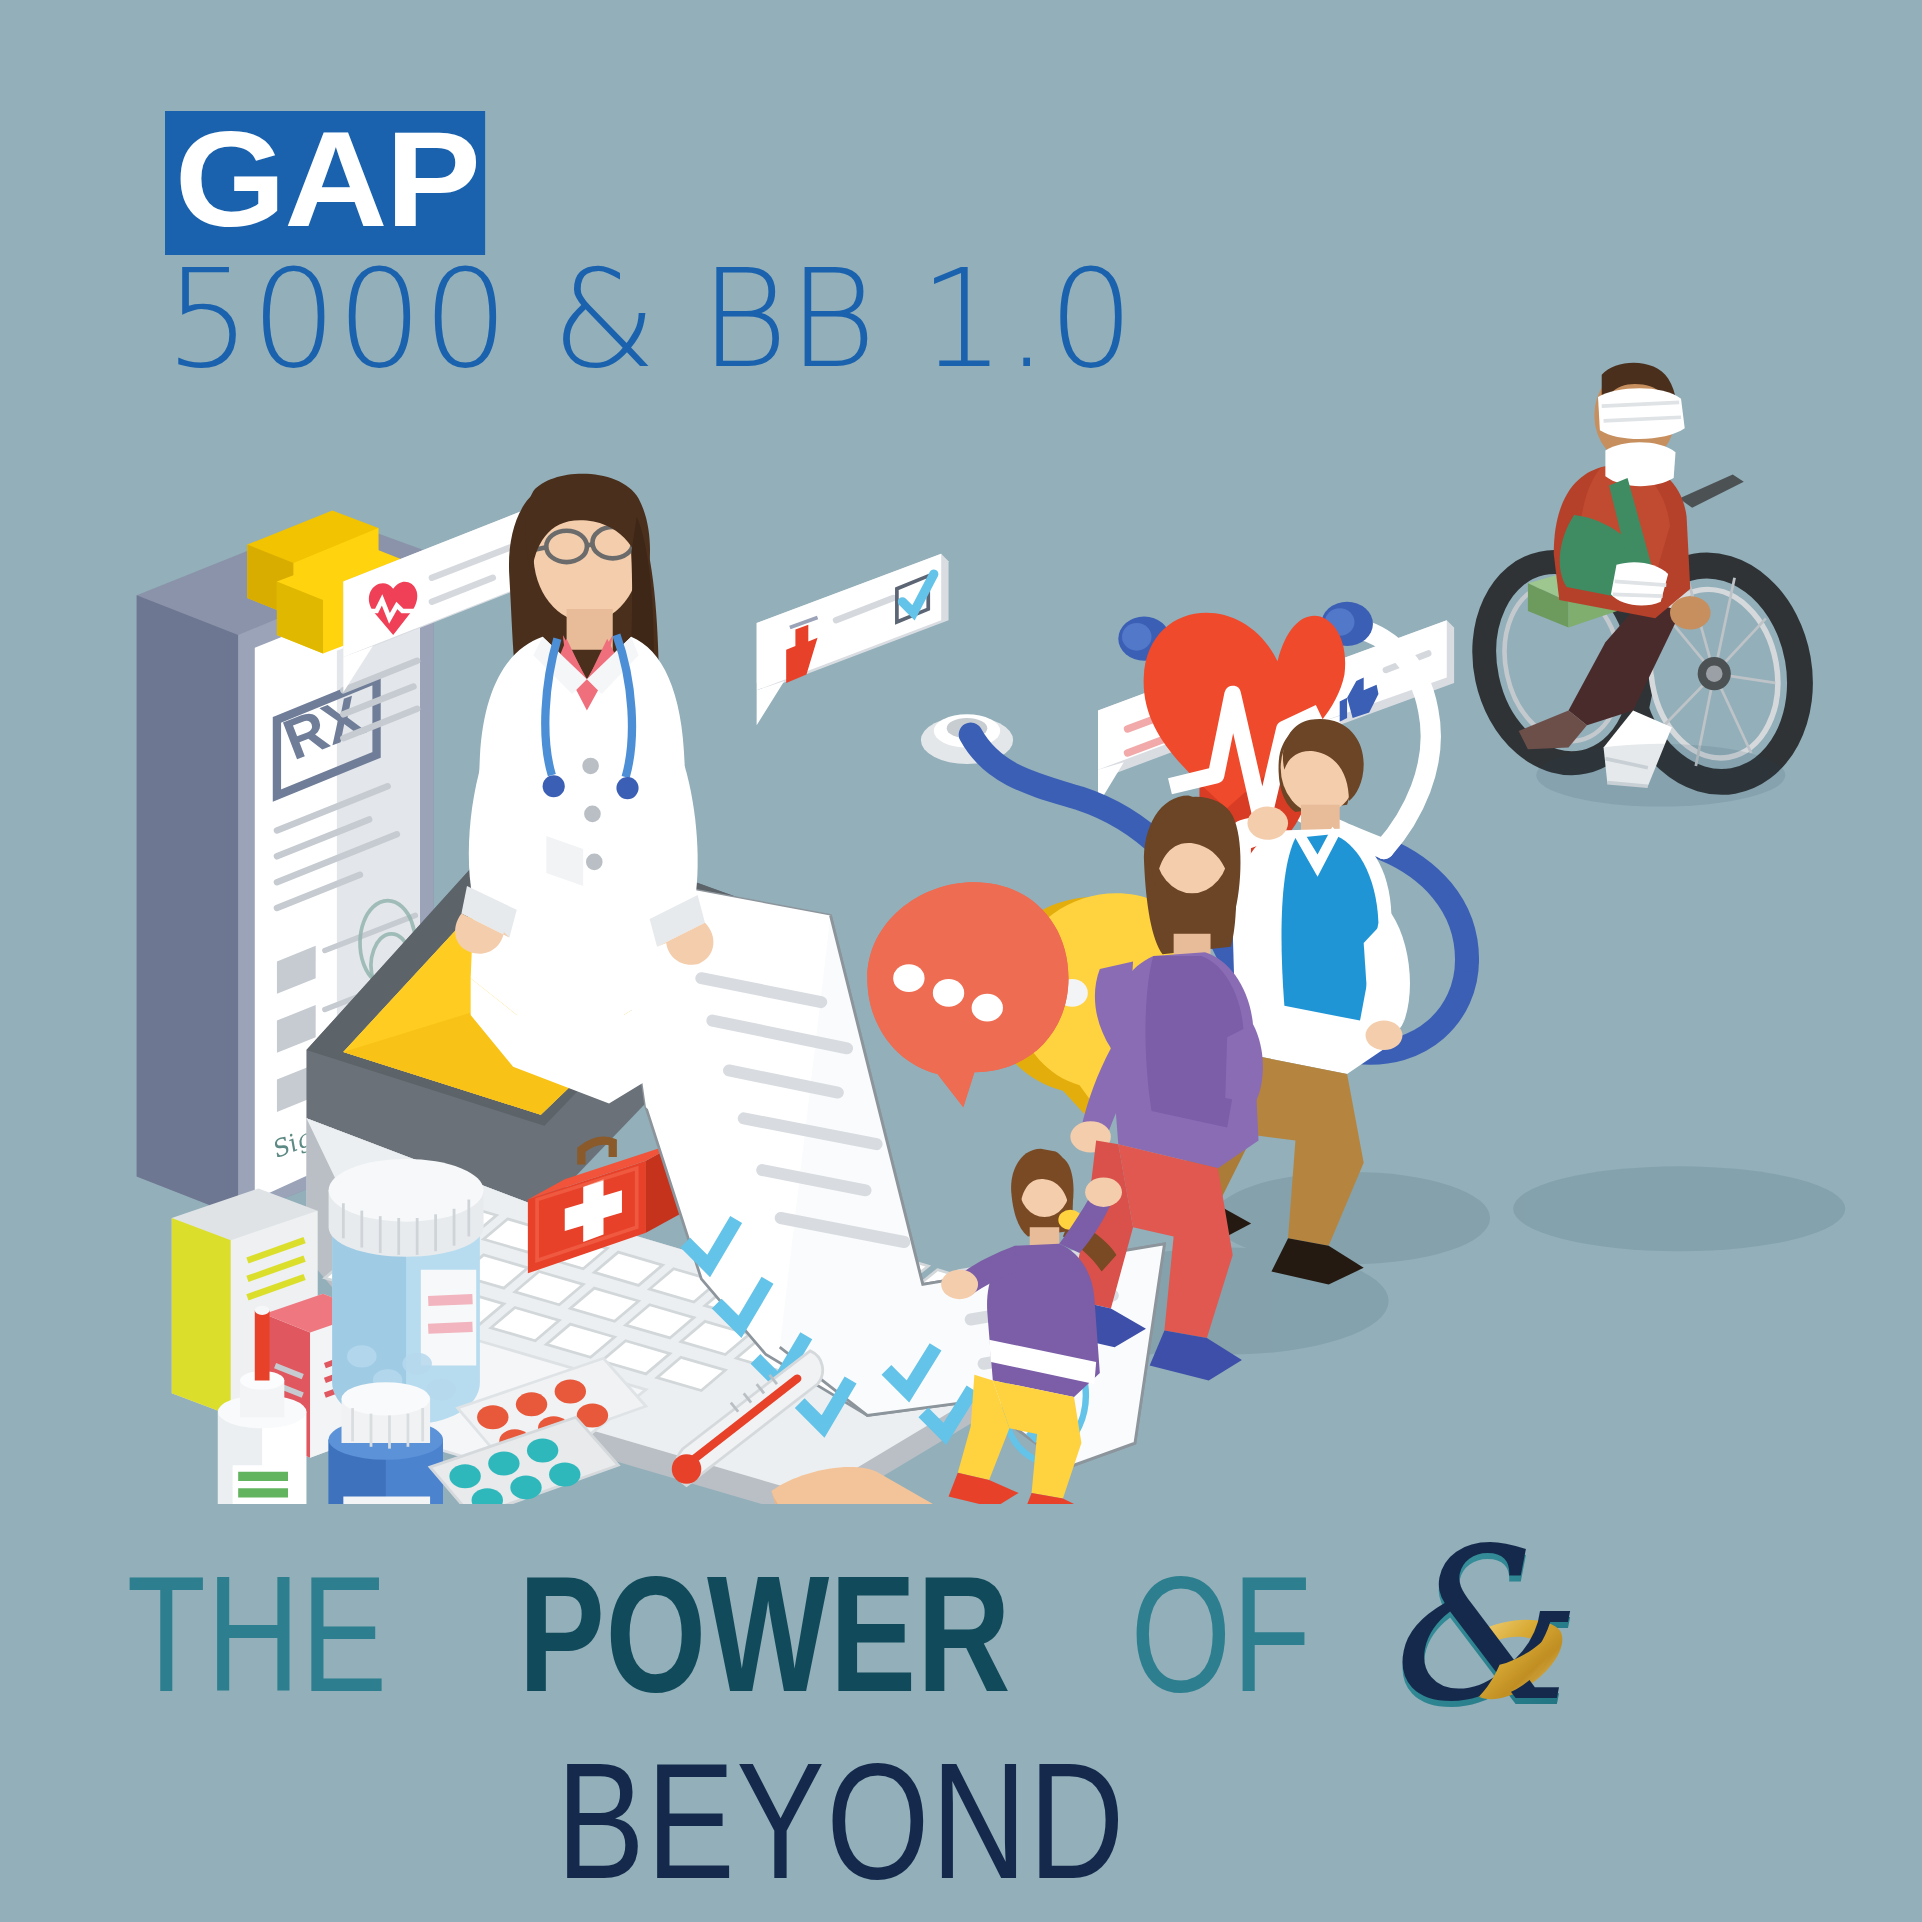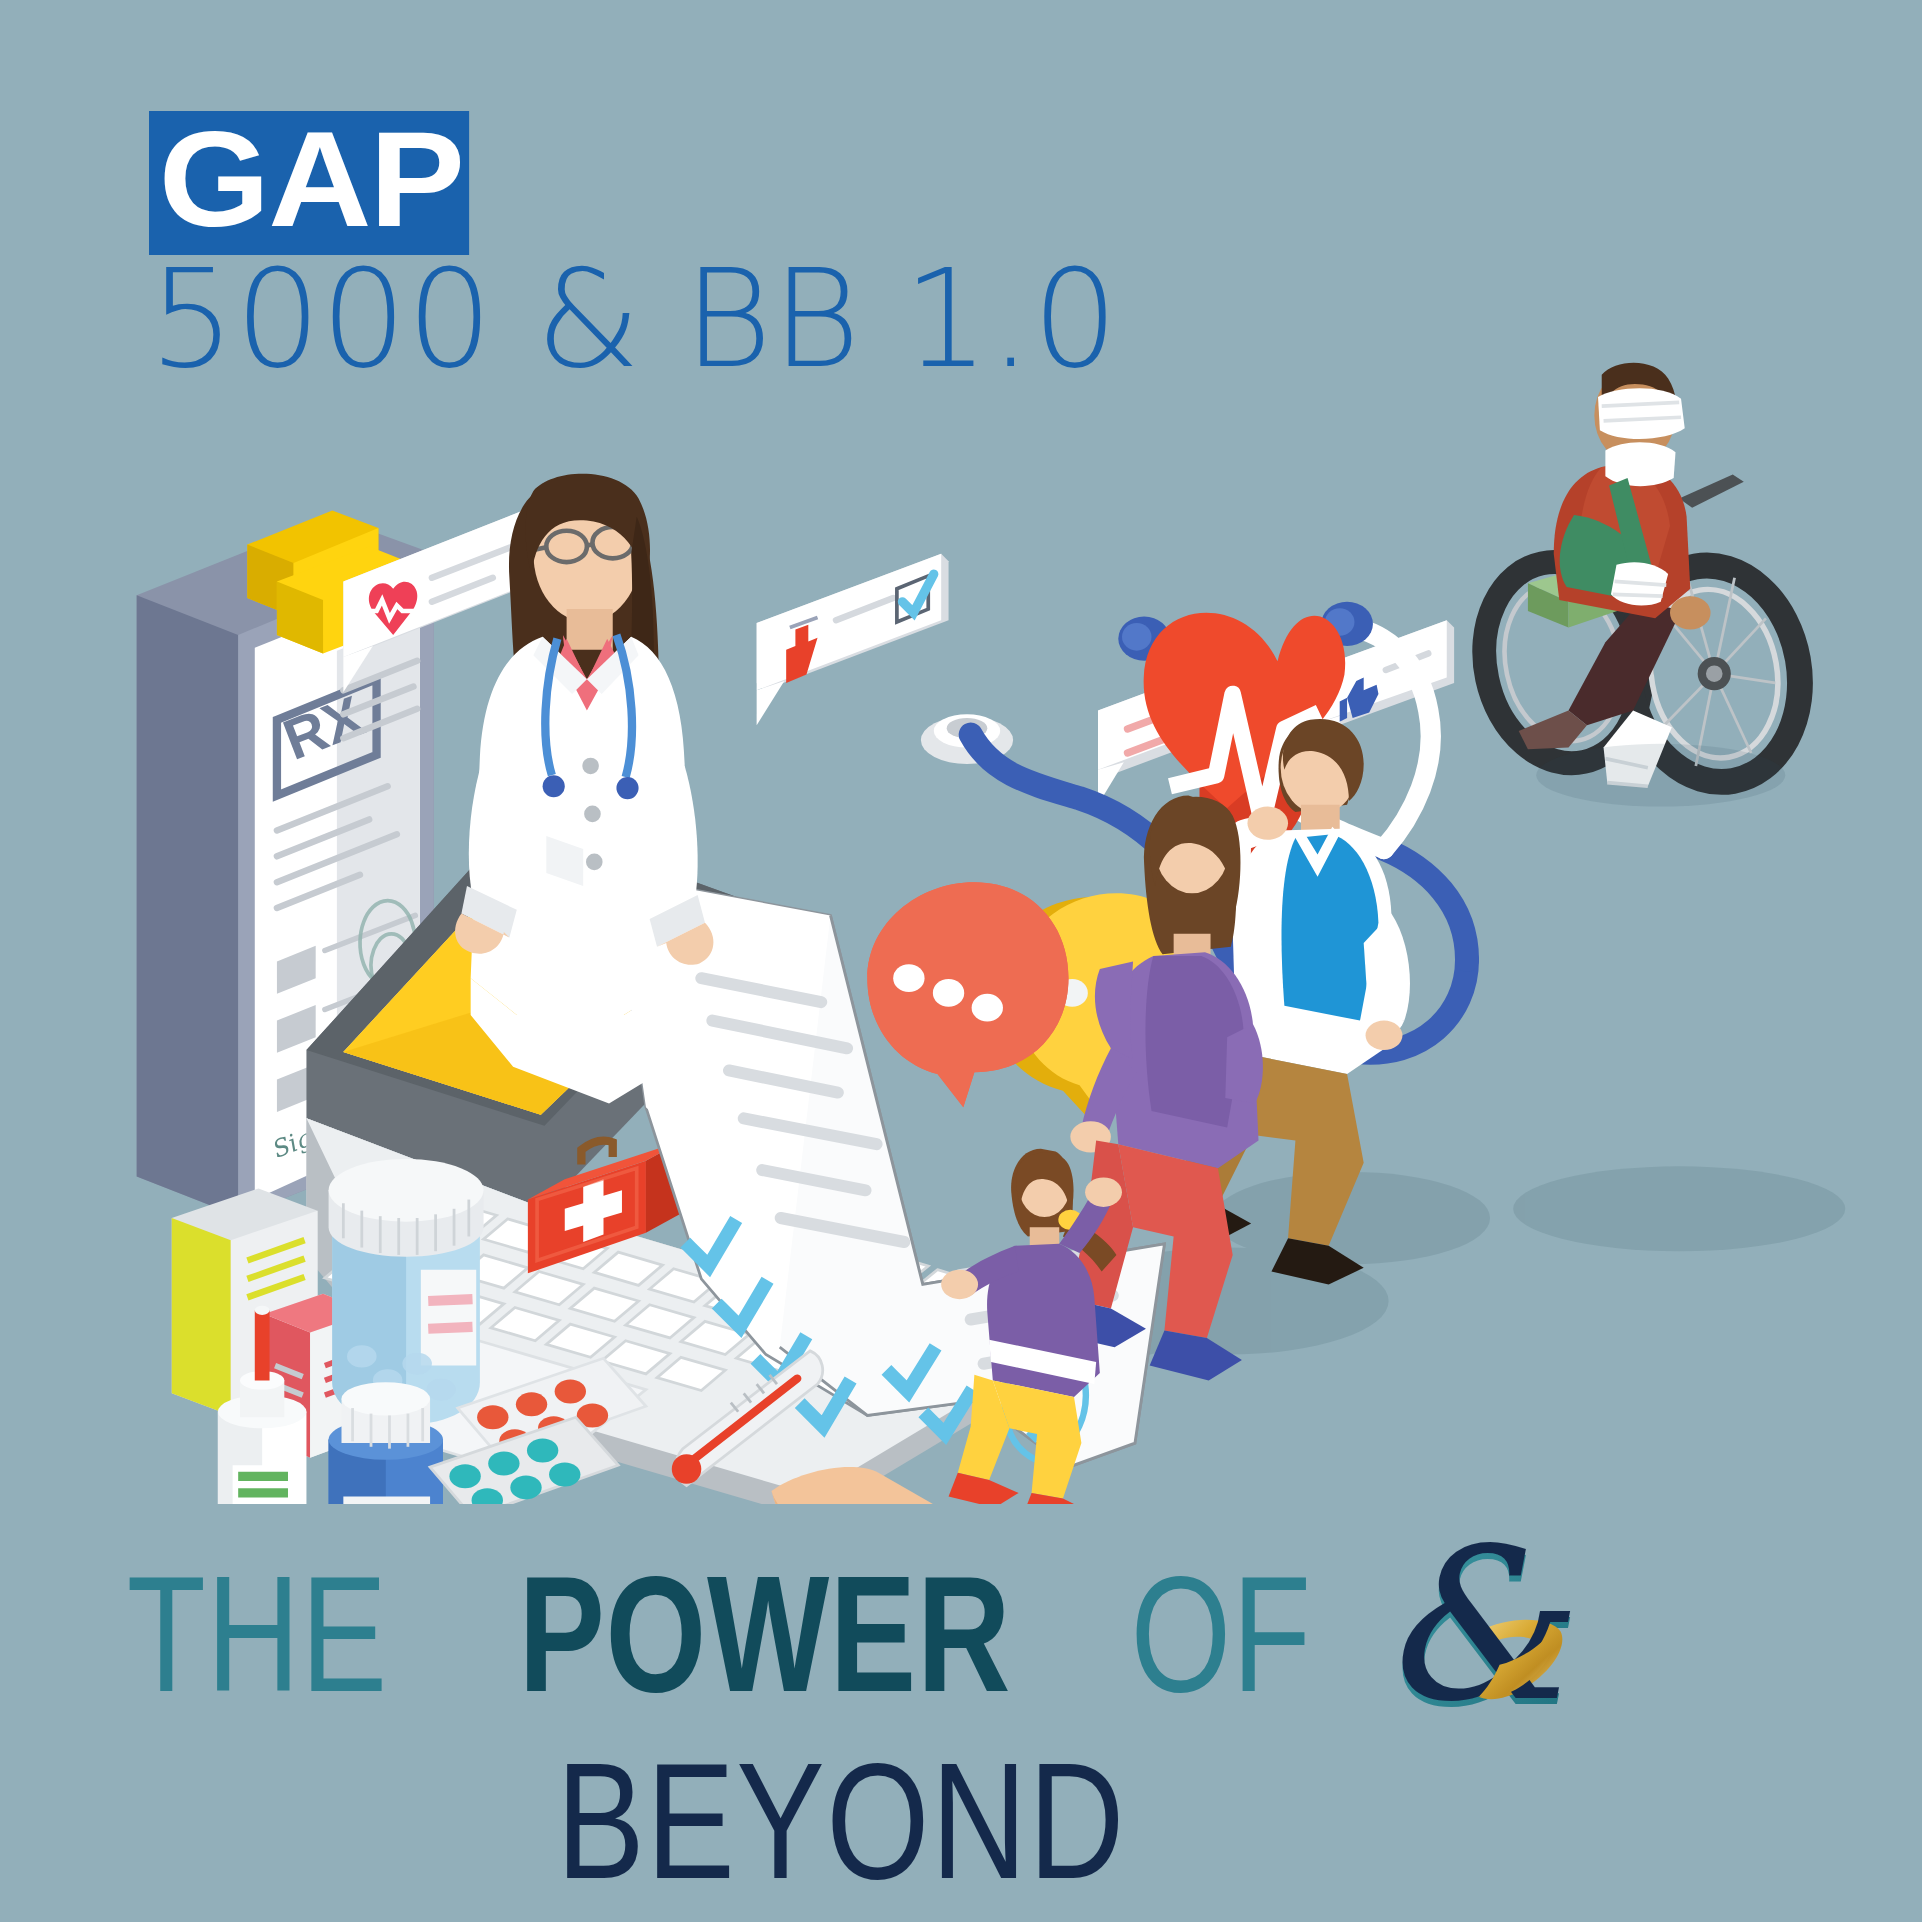--- a/index.html
+++ b/index.html
@@ -32,21 +32,21 @@
     transform:scaleX(1.06);
     transform-origin:left bottom;
   }
   .title-rest{
     color:#1a62ad;
     font-size:135px;
     font-weight:300;
     line-height:0.97;
     letter-spacing:0px;
     font-family:"DejaVu Sans", sans-serif;
-    margin-left:20px;
+    margin-left:36px;
   }
 
   
   .footer{
     position:absolute;left:0;top:1523px;width:1682px;
     text-align:center;
   }
   .footer-line1{
     display:flex;align-items:center;justify-content:center;
     gap:24px;

